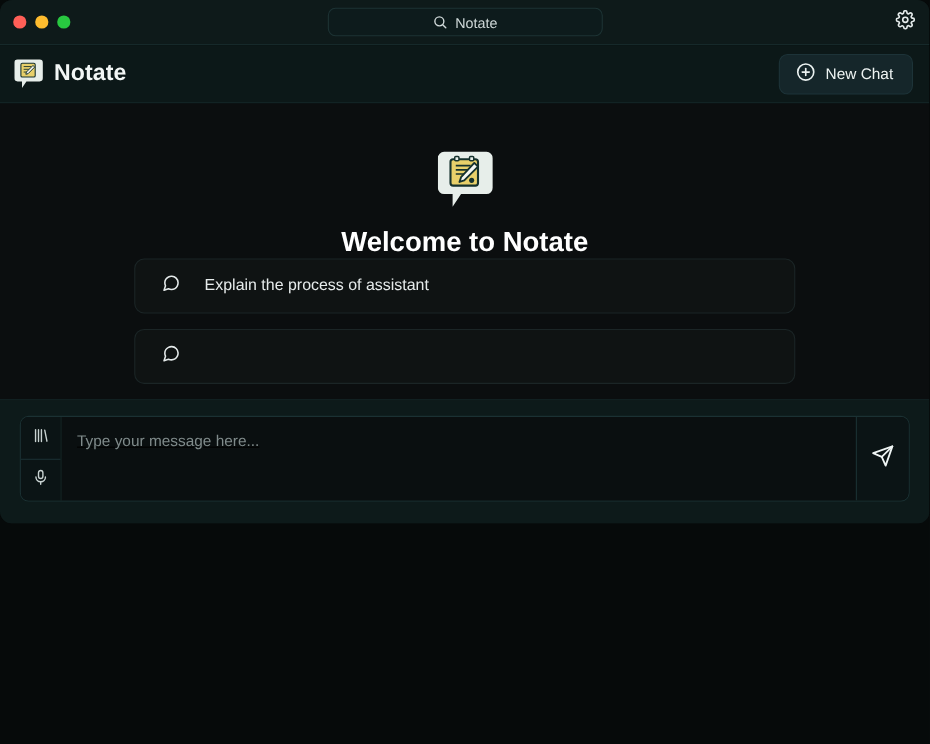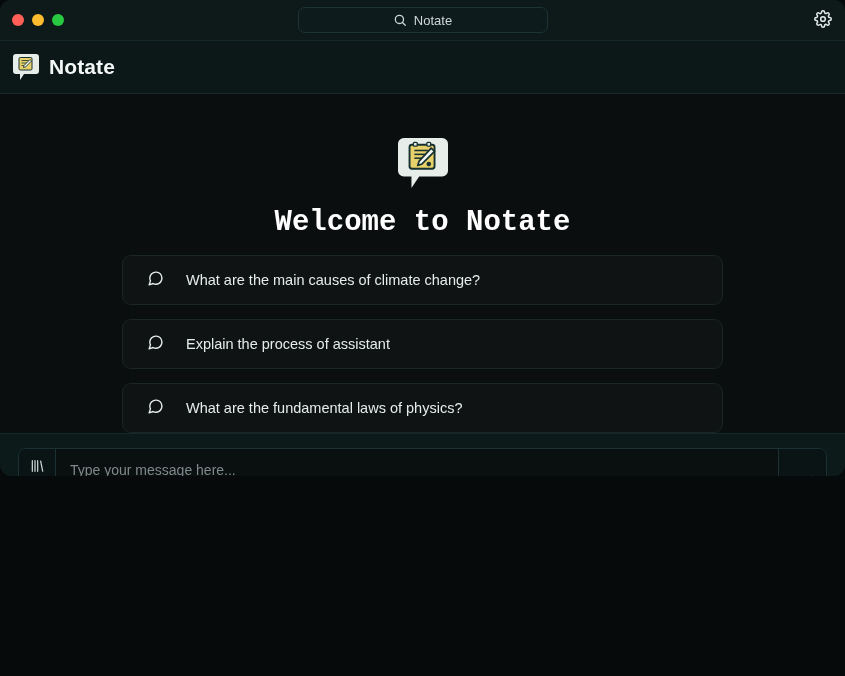--- a/index.html
+++ b/index.html
@@ -128,24 +128,22 @@
     flex-direction: column;
     align-items: center;
     padding-top: 42px;
     border-bottom: 1px solid #15292a;
   }
 
   #welcome-icon { margin-bottom: 16px; }
 
   #welcome-title {
     color: #ffffff;
-    font-size: 29px;
+    font-size: 25px;
     font-weight: bold;
-    margin-bottom: 16px;
-    font-family: Liberation Mono, monospace;
   }
 
   #welcome-subtitle {
     color: #9aa3a3;
     font-size: 15px;
     line-height: 27px;
     text-align: center;
     width: 570px;
     margin-bottom: 28px;
   }
@@ -272,20 +270,30 @@
           <rect x="12" y="9" width="26" height="25" rx="2.5" fill="#e8d06a" stroke="#16322e" stroke-width="2"></rect>
           <line x1="17" y1="15" x2="31" y2="15" stroke="#16322e" stroke-width="1.6"></line>
           <line x1="17" y1="20" x2="31" y2="20" stroke="#16322e" stroke-width="1.6"></line>
           <line x1="17" y1="25" x2="26" y2="25" stroke="#16322e" stroke-width="1.6"></line>
           <path d="M34 13 L37 16 L25 28 L21 29 L22 25 Z" fill="#f4f7f4" stroke="#16322e" stroke-width="1.8" stroke-linejoin="round"></path>
         </svg>
       </span>
       <span id="brand-title">Notate</span>
     </div>
 
+    <div id="new-chat-btn">
+      <span>
+        <svg width="19" height="19" viewBox="0 0 24 24" fill="none" stroke="#eaf1f0" stroke-width="1.9" stroke-linecap="round">
+          <circle cx="12" cy="12" r="9.2"></circle>
+          <line x1="12" y1="8" x2="12" y2="16"></line>
+          <line x1="8" y1="12" x2="16" y2="12"></line>
+        </svg>
+      </span>
+      <span>New Chat</span>
+    </div>
   </div>
 
   <div id="main">
 
     <div id="welcome-icon">
       <svg class="bubble-logo" width="50" height="54" viewBox="0 0 52 56">
         <path d="M6 2 H46 A6 6 0 0 1 52 8 V36 A6 6 0 0 1 46 42 H22 L14 54 V42 H6 A6 6 0 0 1 0 36 V8 A6 6 0 0 1 6 2 Z" fill="#e7eeea"></path>
         <rect x="12" y="9" width="26" height="25" rx="2.5" fill="#e8d06a" stroke="#16322e" stroke-width="2"></rect>
         <rect x="16" y="6.5" width="4" height="4" rx="1" fill="#e7eeea" stroke="#16322e" stroke-width="1.4"></rect>
         <rect x="30" y="6.5" width="4" height="4" rx="1" fill="#e7eeea" stroke="#16322e" stroke-width="1.4"></rect>
@@ -294,45 +302,36 @@
         <line x1="17" y1="23" x2="25" y2="23" stroke="#16322e" stroke-width="1.6"></line>
         <path d="M34.5 12.5 L38 16 L25 29 L20.5 30.5 L22 26 Z" fill="#f4f7f4" stroke="#16322e" stroke-width="1.8" stroke-linejoin="round"></path>
         <circle cx="32" cy="29" r="2.4" fill="#16322e"></circle>
       </svg>
     </div>
 
     <div id="welcome-title">Welcome to Notate</div>
 
     <div id="suggestions">
 
-      <div class="suggestion-card">
-        <span>
-          <svg width="17" height="17" viewBox="0 0 24 24" fill="none" stroke="#e4eaea" stroke-width="2" stroke-linecap="round" stroke-linejoin="round">
-            <path d="M21 11.5a8.38 8.38 0 0 1-.9 3.8 8.5 8.5 0 0 1-7.6 4.7 8.38 8.38 0 0 1-3.8-.9L3 21l1.9-5.7a8.38 8.38 0 0 1-.9-3.8 8.5 8.5 0 0 1 4.7-7.6 8.38 8.38 0 0 1 3.8-.9h.5a8.48 8.48 0 0 1 8 8v.5z"></path>
-          </svg>
-        </span>
-        <span class="suggestion-text">What are the main causes of climate change?</span>
-      </div>
 
       <div class="suggestion-card">
         <span>
           <svg width="17" height="17" viewBox="0 0 24 24" fill="none" stroke="#e4eaea" stroke-width="2" stroke-linecap="round" stroke-linejoin="round">
             <path d="M21 11.5a8.38 8.38 0 0 1-.9 3.8 8.5 8.5 0 0 1-7.6 4.7 8.38 8.38 0 0 1-3.8-.9L3 21l1.9-5.7a8.38 8.38 0 0 1-.9-3.8 8.5 8.5 0 0 1 4.7-7.6 8.38 8.38 0 0 1 3.8-.9h.5a8.48 8.48 0 0 1 8 8v.5z"></path>
           </svg>
         </span>
         <span class="suggestion-text">Explain the process of assistant</span>
       </div>
 
       <div class="suggestion-card">
         <span>
           <svg width="17" height="17" viewBox="0 0 24 24" fill="none" stroke="#e4eaea" stroke-width="2" stroke-linecap="round" stroke-linejoin="round">
             <path d="M21 11.5a8.38 8.38 0 0 1-.9 3.8 8.5 8.5 0 0 1-7.6 4.7 8.38 8.38 0 0 1-3.8-.9L3 21l1.9-5.7a8.38 8.38 0 0 1-.9-3.8 8.5 8.5 0 0 1 4.7-7.6 8.38 8.38 0 0 1 3.8-.9h.5a8.48 8.48 0 0 1 8 8v.5z"></path>
           </svg>
         </span>
-        <span class="suggestion-text">What are the fundamental laws of physics?</span>
       </div>
 
     </div>
   </div>
 
   <div id="composer">
     <div id="composer-inner">
 
       <div id="side-tools">
         <div class="side-tool">

